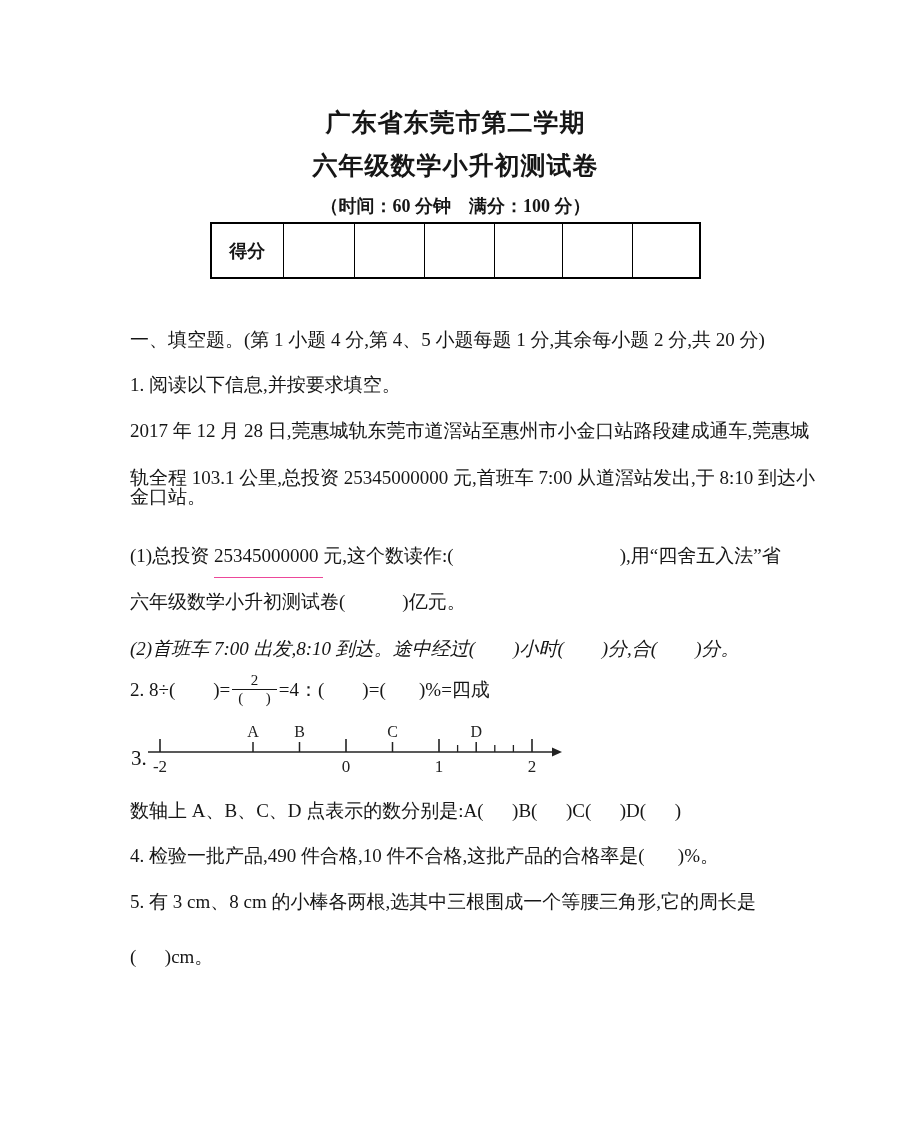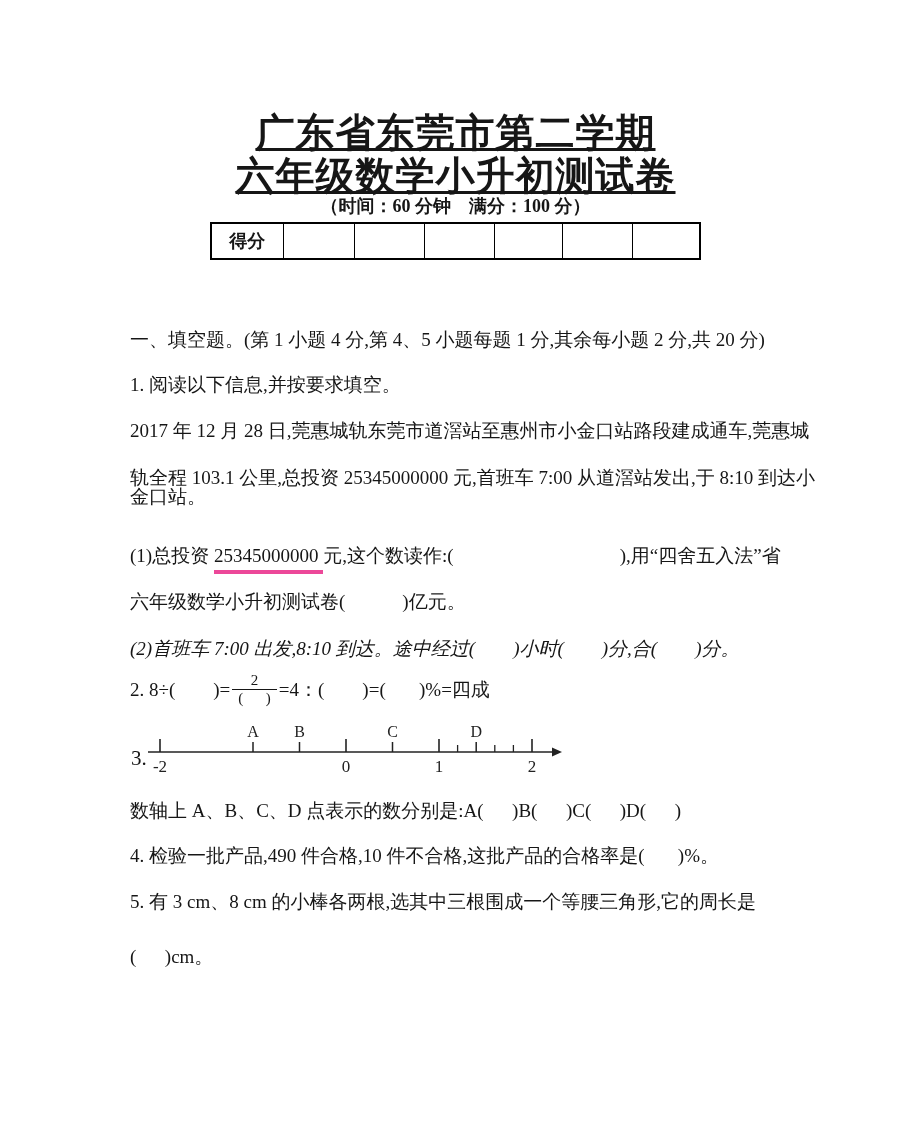--- a/index.html
+++ b/index.html
@@ -7,37 +7,37 @@
     position:relative;
     width:911px;
     height:1122px;
     background:#ffffff;
     font-family:"Liberation Serif", serif;
     color:#161616;
     overflow:hidden;
   }
   .abs{position:absolute;white-space:pre;}
   .center{left:0;width:911px;text-align:center;}
-  .title{font-size:39px;font-weight:bold;letter-spacing:1px;text-decoration:underline;}
+  .title{font-size:25px;font-weight:bold;letter-spacing:1px;}
   .subtitle{font-size:18px;font-weight:bold;}
   .body-line{left:130px;font-size:19px;}
-  .underline{border-bottom:4px solid #ec4899;padding-bottom:4px;}
+  .underline{border-bottom:1px solid #ec4899;padding-bottom:11px;}
   table.score{
     position:absolute;left:210px;top:222px;
     border-collapse:collapse;table-layout:fixed;
     width:489px;
     font-size:18px;font-weight:bold;color:#161616;
     border:2px solid #000;
   }
   table.score td{
     border:1px solid #000;text-align:center;vertical-align:middle;
     padding:0;overflow:hidden;
   }
   tr.r-header{height:25px;}
-  tr.r-score{height:36px;}
+  tr.r-score{height:55px;}
   .frac{
     display:inline-block;vertical-align:middle;text-align:center;
     font-size:15px;line-height:1.15;margin:0 2px;position:relative;top:-2px;
   }
   .frac .num{display:block;padding:0 6px;}
   .frac .den{display:block;border-top:1.5px solid #161616;padding:0 6px;white-space:pre;}
   .q2line{line-height:46px;}
   #nl-svg text{font-family:"Liberation Serif",serif;fill:#222;}
 </style>
 </head>

